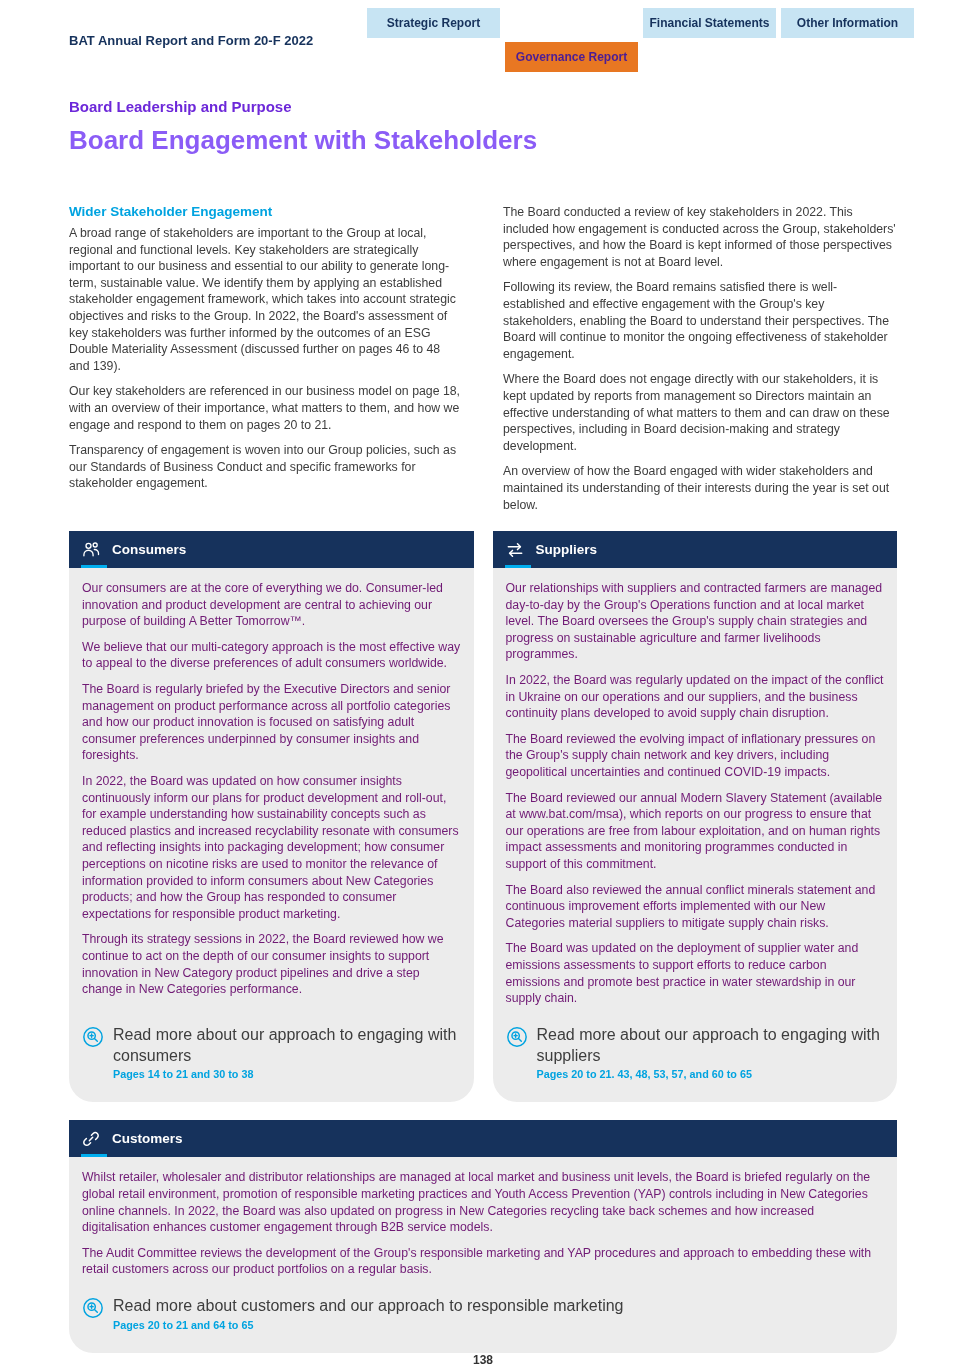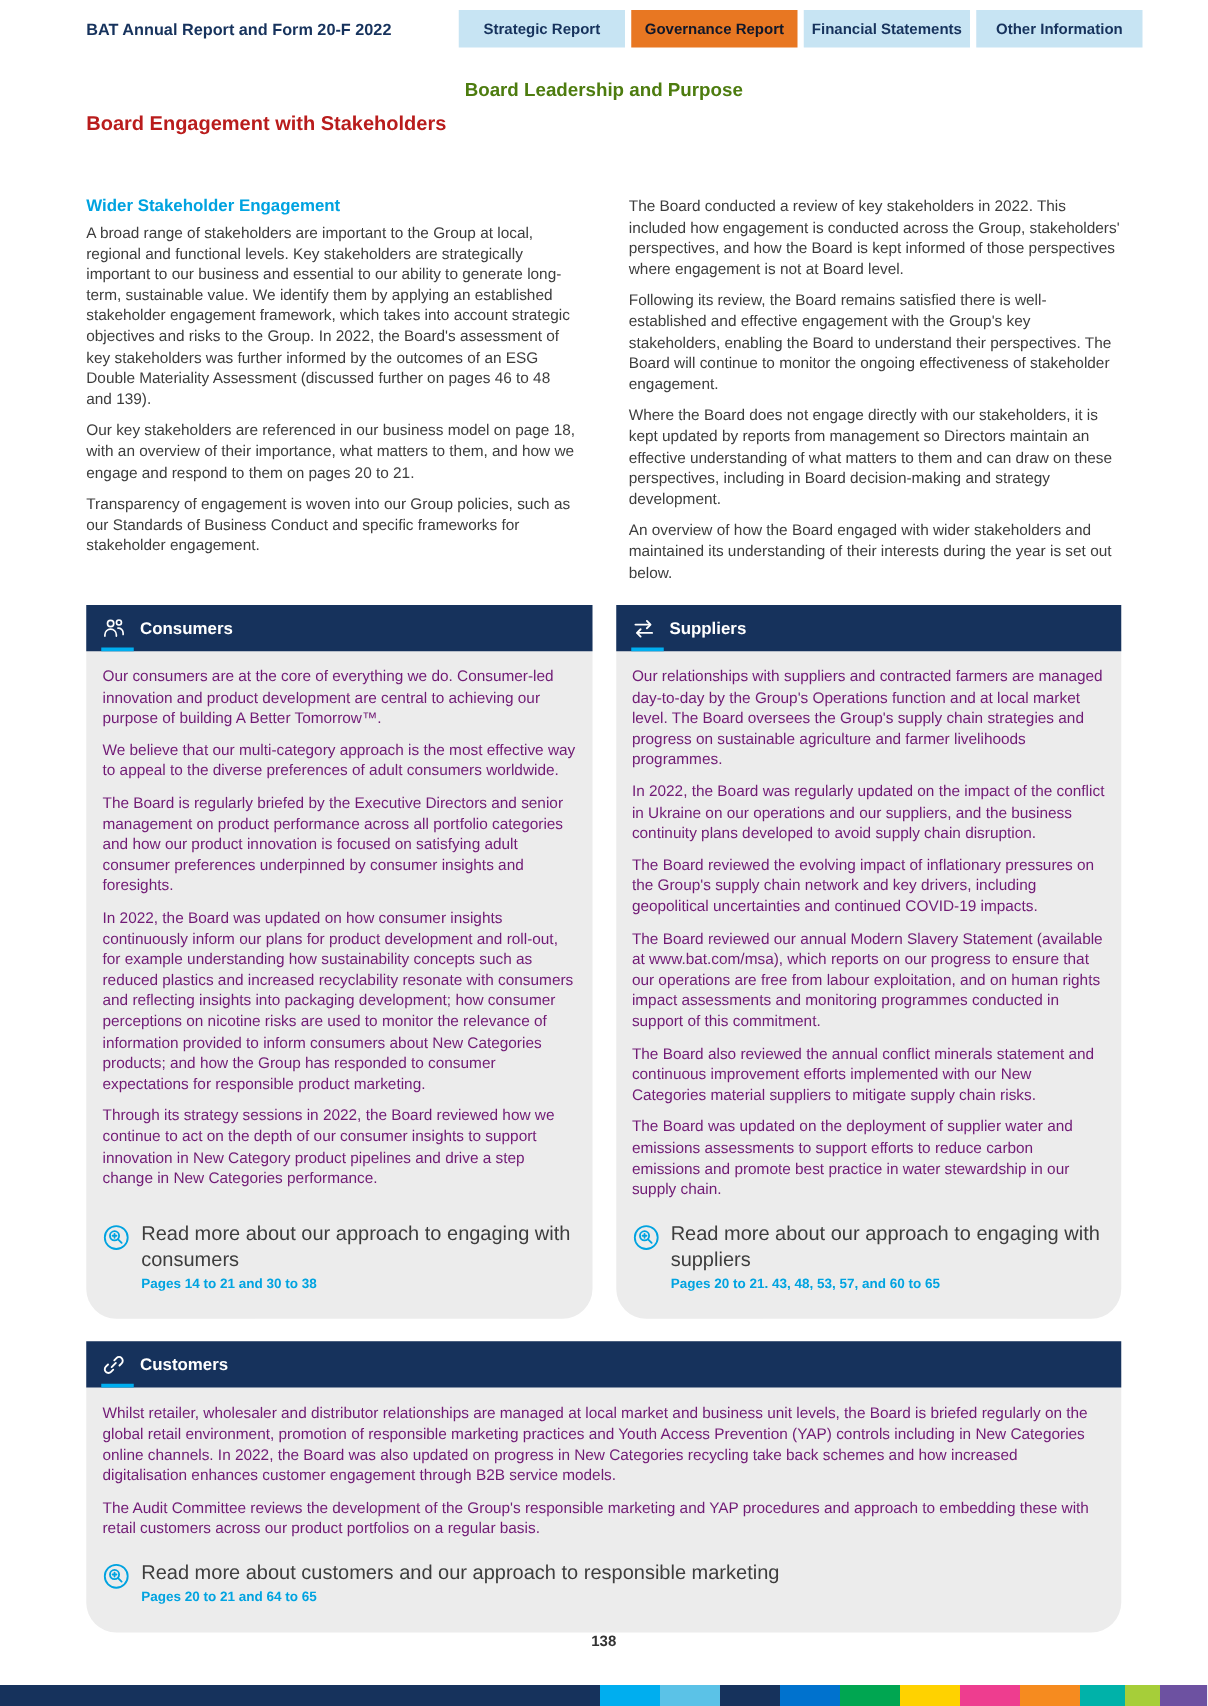--- a/index.html
+++ b/index.html
@@ -13,25 +13,25 @@
     display: flex; justify-content: space-between; align-items: center;
     padding: 8px 52px 0 69px; flex: 0 0 auto;
   }
   .topbar-title { font-size: 13px; font-weight: bold; color: #16325c; }
   .tabs { display: flex; gap: 5px; }
   .tab {
     width: 133px; height: 30px; display: flex; align-items: center; justify-content: center;
     background: #c7e4f3; color: #16325c; font-size: 12px; font-weight: bold;
     white-space: nowrap; cursor: pointer;
   }
-  .tab.active { background: #e87722; color: #0f172a; }
+  .tab.active { background: #e87722; color: #4c1d95; margin-top: 34px; }
   
   .content { padding: 0 69px; flex: 0 0 auto; }
-  .eyebrow { margin-top: 26px; font-size: 15px; font-weight: bold; color: #4d7c0f; text-align: center; }
-  .page-title { margin: 10px 0 0 0; font-size: 16px; font-weight: bold; color: #b91c1c; }
+  .eyebrow { margin-top: 26px; font-size: 15px; font-weight: bold; color: #6d28d9; }
+  .page-title { margin: 10px 0 0 0; font-size: 26px; font-weight: bold; color: #8b5cf6; }
   .page-subtitle { margin-top: 4px; font-size: 19px; color: #16325c; }
   
   .intro-grid { display: grid; grid-template-columns: 1fr 1fr; column-gap: 40px; margin-top: 48px; }
   .intro-heading { margin: 0 0 6px 0; font-size: 13.5px; font-weight: bold; color: #00a3e0; }
   .text-block p { margin: 0 0 9px 0; font-size: 12.3px; line-height: 1.35; color: #3d3d3d; }
   .text-block p:last-child { margin-bottom: 0; }
   
   .cards-grid { display: grid; grid-template-columns: 1fr 1fr; column-gap: 19px; margin-top: 18px; align-items: stretch; }
   .card { background: #ececec; display: flex; flex-direction: column; border-radius: 24px; }
   .card-header {

